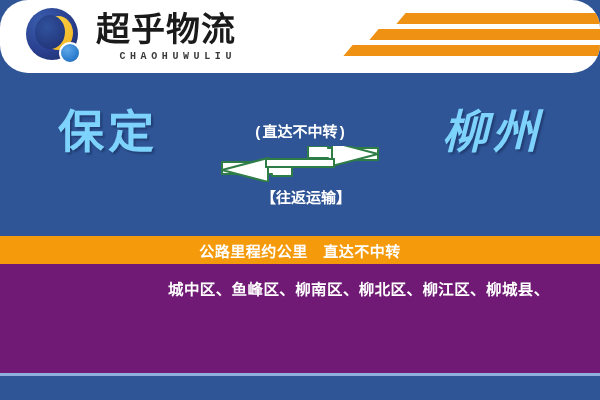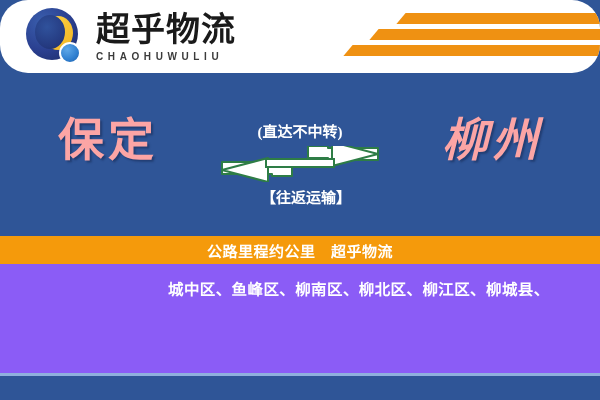--- a/index.html
+++ b/index.html
@@ -96,27 +96,28 @@
   .wordmark-cn {
     font-family: "DejaVu Sans", "Liberation Sans", sans-serif;
     font-size: 34px;
     font-weight: bold;
     color: #1a1a1a;
     letter-spacing: 1px;
     line-height: 1.05;
     white-space: nowrap;
   }
   .wordmark-en {
-    font-family: Liberation Sans, sans-serif;
+    font-family: Liberation Mono, monospace;
     font-size: 10px;
     font-weight: bold;
     color: #3b3b3b;
     letter-spacing: 4.6px;
     margin-top: 3px;
     white-space: nowrap;
+    text-align: right;
   }
 
   .stripes {
     position: absolute;
     right: 0;
     top: 12px;
     width: 270px;
     height: 50px;
   }
   .stripe {
@@ -135,39 +136,39 @@
     position: absolute;
     left: 0;
     top: 73px;
     width: 600px;
     height: 163px;
     background: #2f5597;
   }
 
   .city {
     position: absolute;
-    top: 44px;
+    top: 36px;
     font-family: "DejaVu Sans", "Liberation Sans", sans-serif;
     font-size: 46px;
     font-weight: bold;
-    color: #fca5a5;
+    color: #7dd3fc;
     letter-spacing: 4px;
     line-height: 1;
     text-shadow: 2px 2px 2px rgba(18, 34, 72, 0.45);
     white-space: nowrap;
   }
   .city-origin { left: 58px; }
   .city-dest   { right: 58px; font-style: italic; }
 
   .route-note {
     position: absolute;
     left: 0;
     right: 0;
     text-align: center;
-    font-family: Liberation Serif, serif;
+    font-family: Liberation Mono, monospace;
     font-size: 15px;
     font-weight: bold;
     color: #ffffff;
     white-space: nowrap;
   }
   .route-note-top    { top: 47px; }
   .route-note-bottom { top: 113px; padding-left: 12px; }
 
   .arrow-holder {
     position: absolute;
@@ -200,21 +201,21 @@
     white-space: pre;
   }
 
   
   .coverage {
     position: absolute;
     left: 0;
     top: 264px;
     width: 600px;
     height: 128px;
-    background: #8b5cf6;
+    background: #701a75;
   }
   .coverage-text {
     position: absolute;
     left: 168px;
     top: 14px;
     width: 414px;
     font-family: "DejaVu Sans", "Liberation Sans", sans-serif;
     font-size: 15.5px;
     font-weight: bold;
     color: #ffffff;
@@ -284,21 +285,21 @@
       </svg>
     </div>
 
     <div class="route-note route-note-bottom">【往返运输】</div>
 
     <div class="city city-dest">柳州</div>
 
   </div>
 
   <div class="infobar">
-    <span class="infobar-text">公路里程约公里　超乎物流</span>
+    <span class="infobar-text">公路里程约公里　直达不中转</span>
   </div>
 
   <div class="coverage">
 
     <div class="coverage-text">
       <div>城中区、鱼峰区、柳南区、柳北区、柳江区、柳城县、</div>
     </div>
 
   </div>
 

